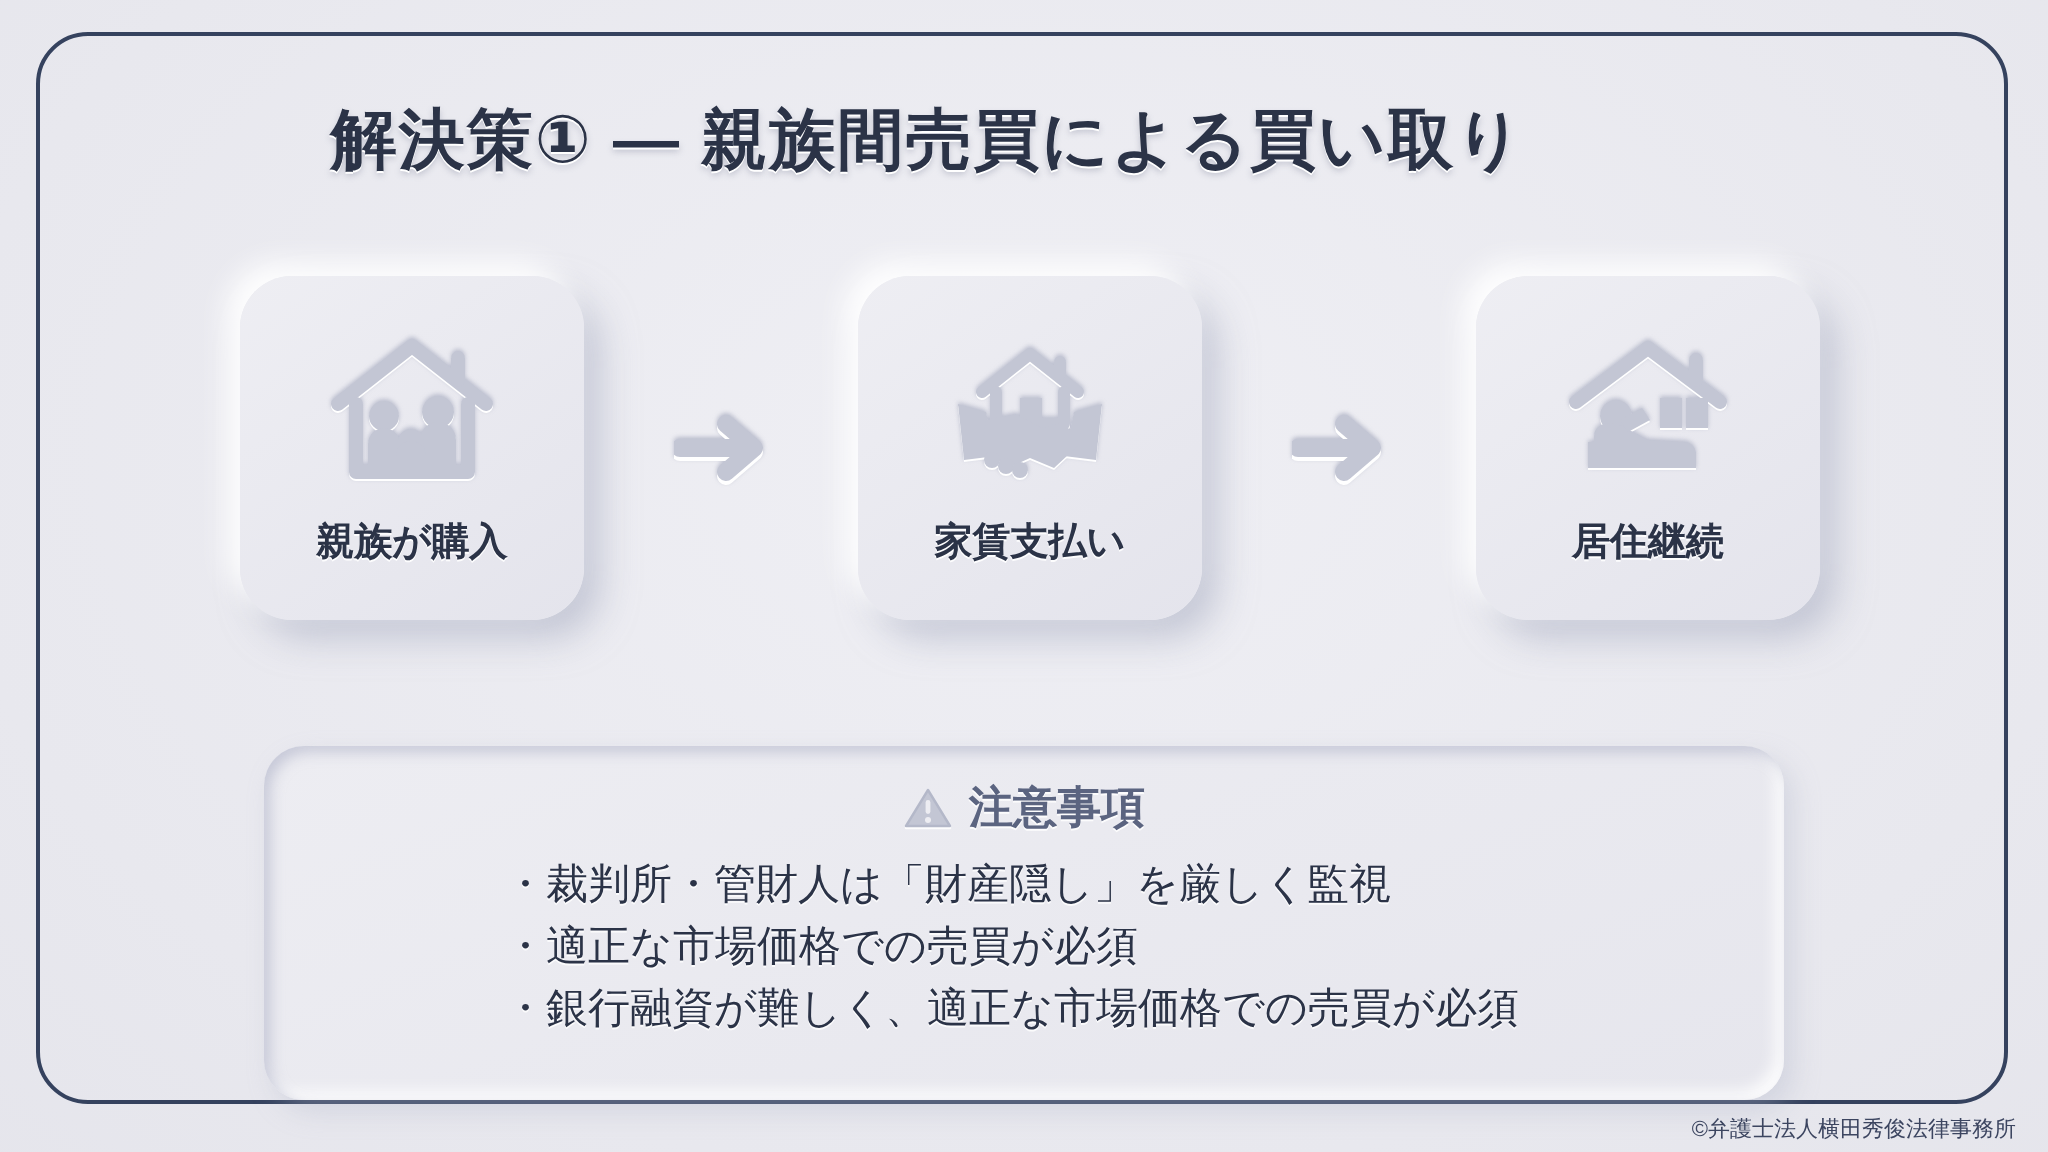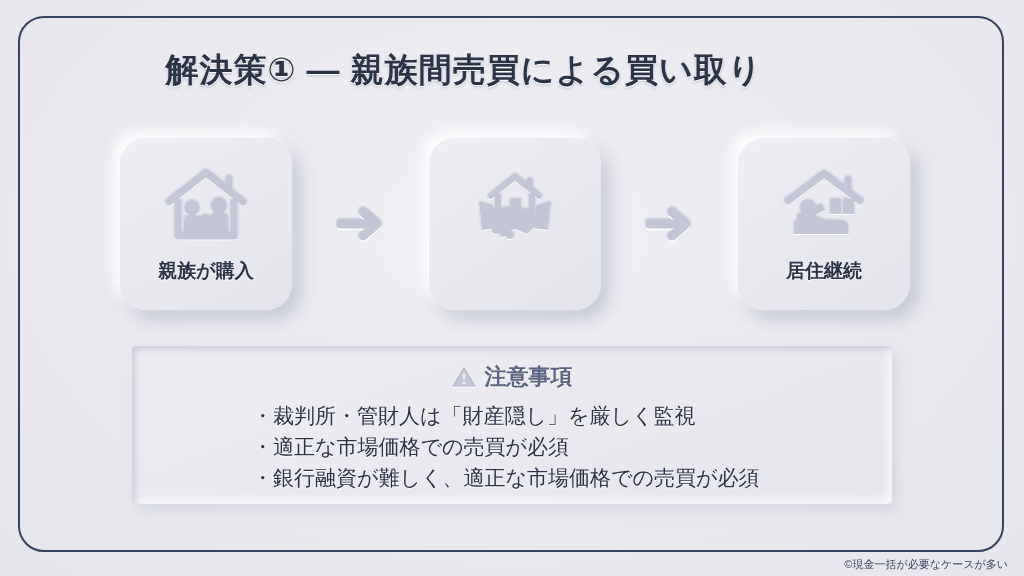--- a/index.html
+++ b/index.html
@@ -108,24 +108,24 @@
   }
   .arrow svg {
     display: block;
     filter: drop-shadow(0 2px 0 #ffffff) drop-shadow(0 -1px 1px rgba(150,155,178,0.6));
   }
 
   
   #warn-panel {
     position: absolute;
     left: 132px;
-    top: 346px;
+    top: 373px;
     width: 760px;
-    height: 158px;
-    border-radius: 4px;
+    height: 177px;
+    border-radius: 20px;
     background: linear-gradient(160deg, #ededf2 0%, #e6e6ed 100%);
     box-shadow:
       inset 3px 3px 7px rgba(168,172,194,0.55),
       inset -4px -4px 8px rgba(255,255,255,0.95),
       5px 6px 13px rgba(175,180,200,0.35);
     box-sizing: border-box;
     padding-top: 14px;
   }
 
   #warn-head {
@@ -220,20 +220,21 @@
           <g fill="#c3c6d4">
             <path d="M8 36 L22 40 L27 62 L11 64 Z"></path>
             <path d="M80 36 L66 40 L61 62 L77 64 Z"></path>
             <path d="M22 44 L37 41 L50 48 L60 45 L70 55 L56 68 L44 63 L33 68 L20 58 Z"></path>
             <circle cx="25" cy="64" r="4"></circle>
             <circle cx="32" cy="67" r="4"></circle>
             <circle cx="39" cy="69" r="4"></circle>
           </g>
         </svg>
       </div>
+      <div class="step-label">家賃支払い</div>
     </div>
 
     <div class="arrow">
       <svg width="48" height="40" viewBox="0 0 48 40">
         <path d="M3 20 L30 20 M26 8 L40 20 L26 32" fill="none" stroke="#c3c6d4" stroke-width="9" stroke-linecap="round" stroke-linejoin="round"></path>
       </svg>
     </div>
 
     <div class="step-card">
       <div class="icon-wrap">
@@ -269,15 +270,15 @@
       <span id="warn-title">注意事項</span>
     </div>
 
     <ul id="warn-list">
       <li>・裁判所・管財人は「財産隠し」を厳しく監視</li>
       <li>・適正な市場価格での売買が必須</li>
       <li>・銀行融資が難しく、適正な市場価格での売買が必須</li>
     </ul>
   </div>
 
-  <div id="footer">©現金一括が必要なケースが多い</div>
+  <div id="footer">©弁護士法人横田秀俊法律事務所</div>
 
 </div>
 
 </body></html>

